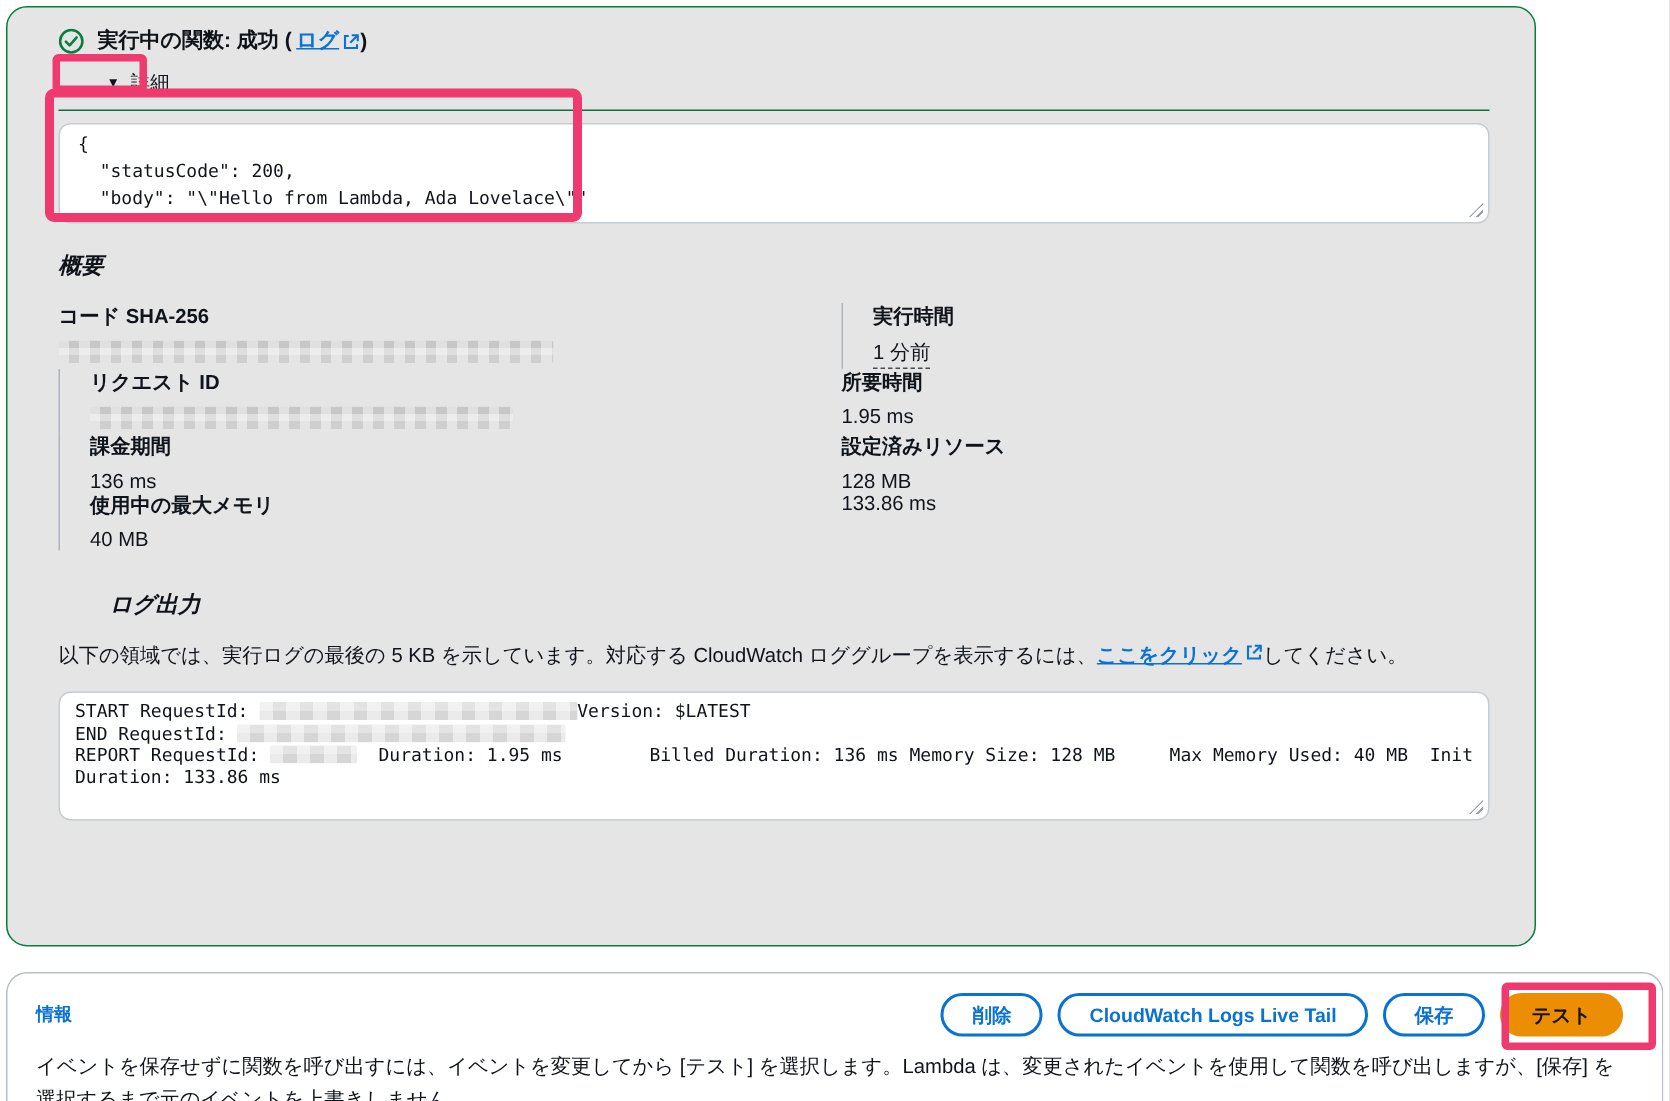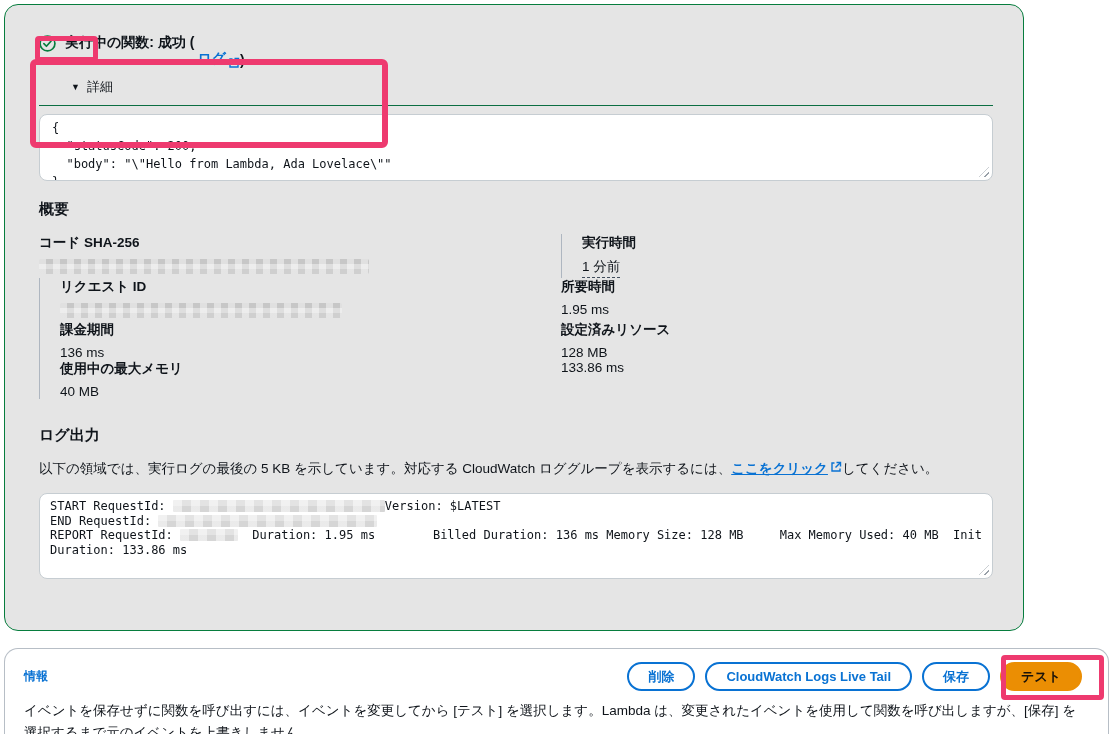--- a/index.html
+++ b/index.html
@@ -46,21 +46,21 @@
     font-size:12px; line-height:18px;
     overflow:hidden;
   }
   .code-box pre{ font-family:inherit; white-space:pre; }
   .resize-handle{
     position:absolute; right:3px; bottom:3px; width:10px; height:10px;
     background:repeating-linear-gradient(135deg, transparent 0 2.5px, #98a0a8 2.5px 3.8px);
     clip-path:polygon(100% 0, 100% 100%, 0 100%);
     cursor:nwse-resize;
   }
-  .section-title{ font-size:15px; font-weight:bold; margin:19px 0 15px 0; }
+  .section-title{ font-size:15px; font-weight:bold; margin:19px 0 15px 0;font-style:italic; }
   
   .summary-grid{
     display:grid;
     grid-template-columns:522px 1fr;
   }
   .cell .f-label{ font-weight:bold; font-size:13.5px; margin-bottom:6px; }
   .cell .f-value{ font-size:13.5px; }
   .cell.right{ border-left:1px solid #aeb6c0; padding-left:20px; }
   .cell.right.empty{ border-left:none; }
   .redact{
@@ -127,21 +127,21 @@
   <section class="success-panel">
 
     <div class="alert-row">
       <span class="check-icon">
         <svg viewBox="0 0 16 16" fill="none" stroke="currentColor" stroke-width="1.6">
           <circle cx="8" cy="8" r="7"></circle>
           <path d="M4.6 8.2 L7 10.6 L11.4 5.6" stroke-linecap="round" stroke-linejoin="round"></path>
         </svg>
       </span>
       <span>実行中の関数: 成功 (</span>
-      <span style="margin-left:-6px; display:inline-flex; align-items:flex-end;margin-top:32px;">
+      <span style="margin-left:-6px; display:inline-flex; align-items:center;">
         <a class="link">ログ</a>
         <span class="ext-icon">
           <svg viewBox="0 0 12 12" fill="none" stroke="currentColor" stroke-width="1.4">
             <path d="M4.5 2 H2 V10 H10 V7.5"></path>
             <path d="M6.5 1.5 H10.5 V5.5"></path>
             <path d="M10.5 1.5 L5.5 6.5"></path>
           </svg>
         </span>
         <span style="font-weight:bold;">)</span>
       </span>
@@ -199,21 +199,21 @@
         <div class="f-label">使用中の最大メモリ</div>
         <div class="f-value">40 MB</div>
       </div>
 
       <div class="cell left">
         <div class="f-value">133.86 ms</div>
       </div>
       <div class="cell right empty"></div>
     </div>
 
-    <h2 class="section-title" style="margin-top:27px;">ログ出力</h2>
+    <h2 class="section-title" style="margin-top:27px;margin-left:34px;">ログ出力</h2>
 
     <p class="log-desc">
       <span>以下の領域では、実行ログの最後の 5 KB を示しています。対応する CloudWatch ロググループを表示するには、</span><a class="link">ここをクリック</a><span class="ext-icon"><svg viewBox="0 0 12 12" fill="none" stroke="currentColor" stroke-width="1.4">
             <path d="M4.5 2 H2 V10 H10 V7.5"></path>
             <path d="M6.5 1.5 H10.5 V5.5"></path>
             <path d="M10.5 1.5 L5.5 6.5"></path>
           </svg></span><span>してください。</span>
     </p>
 
     <div class="log-box">

